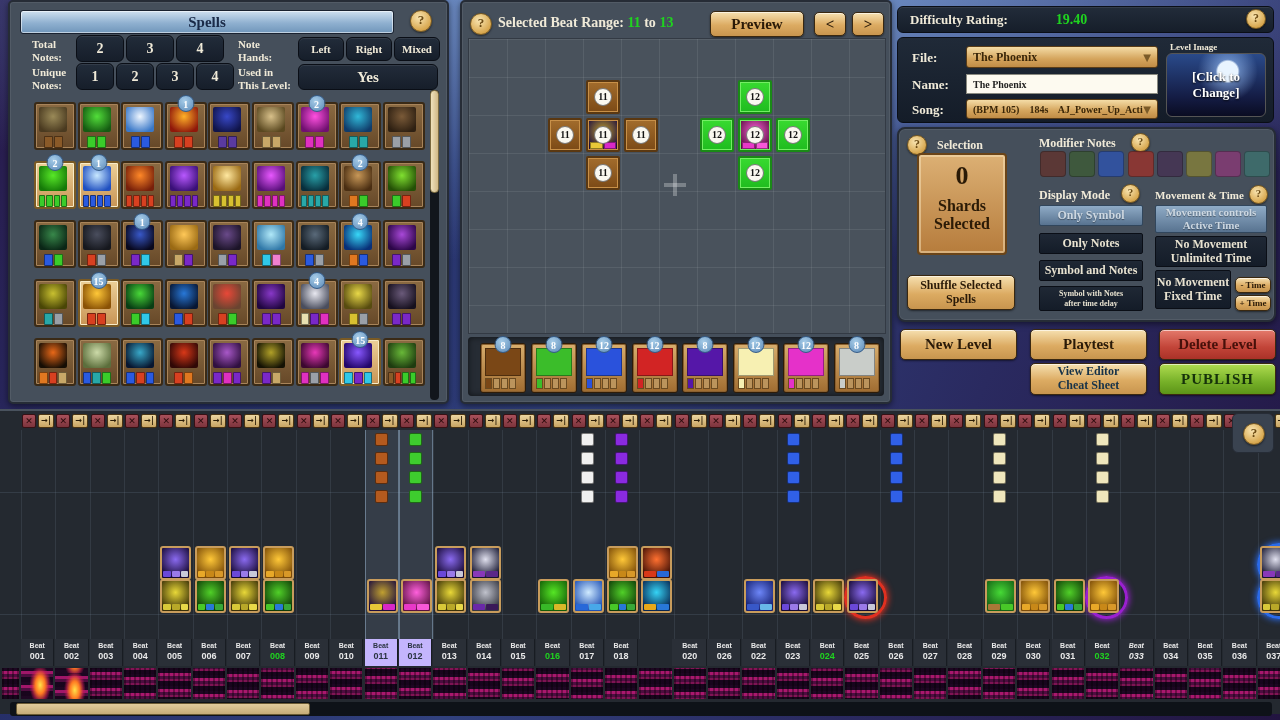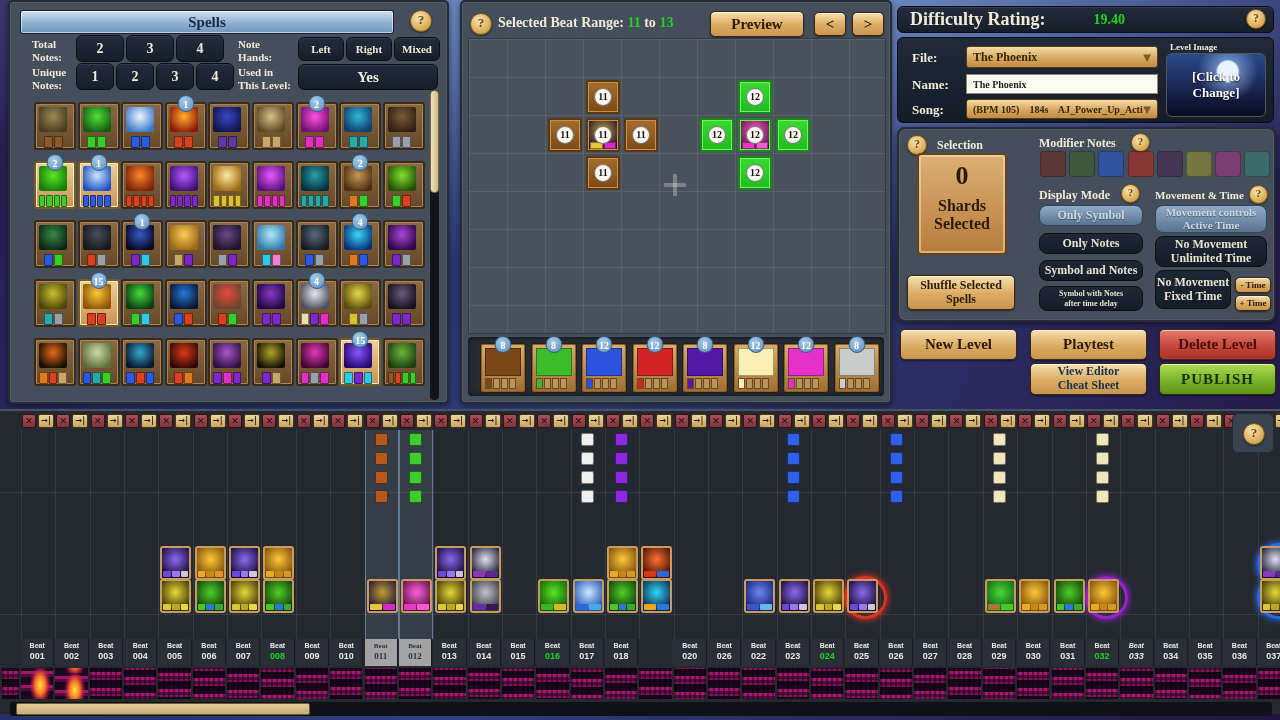--- a/index.html
+++ b/index.html
@@ -57,21 +57,21 @@
   .shard-notes{position:absolute;left:4px;bottom:3px;display:flex;gap:1px;}
   .shard-slot{width:7px;height:11px;background:#bb945c;border:1px solid #6a4a20;box-sizing:border-box;}
   
   .rowlabel{color:#f0ead8;font:bold 13px "Liberation Serif",serif;position:absolute;}
   .dropdown{position:absolute;background:linear-gradient(180deg,#f4dca6,#d4a45c 60%,#c08c46);border:1px solid #5a3c16;
     border-radius:3px;color:#3a2608;font:bold 12px "Liberation Serif",serif;display:flex;align-items:center;
     padding:0 6px;box-sizing:border-box;white-space:pre;overflow:hidden;}
   .chev{margin-left:auto;color:#7a5a28;font:bold 10px "DejaVu Sans",sans-serif;}
   .txtinput{position:absolute;background:#fdfaf0;border:1px solid #8a8a80;color:#222;
     font:bold 10px "Liberation Serif",serif;display:flex;align-items:center;padding:0 6px;box-sizing:border-box;}
-  .modebtn{position:absolute;background:linear-gradient(180deg,#1f2835,#141c28);border:1px solid #0a0e16;border-radius:8px;
+  .modebtn{position:absolute;background:linear-gradient(180deg,#1f2835,#141c28);border:1px solid #0a0e16;border-radius:2px;
     color:#e8e2d0;font:bold 12px/1.15 "Liberation Serif",serif;display:flex;align-items:center;justify-content:center;
     text-align:center;white-space:pre-line;box-sizing:border-box;}
   .modebtn.act{background:linear-gradient(180deg,#8fabc6,#587390);border:1px solid #31465c;color:#cdd8e2;text-shadow:0 1px 1px rgba(0,0,0,.4);}
   .modsquare{position:absolute;width:24px;height:24px;border-radius:4px;border:1px solid rgba(0,0,0,.35);opacity:.75;}
   
   #timeline{position:absolute;left:0;top:409px;width:1280px;height:305px;background:#242930;border-top:2px solid #49525e;box-sizing:border-box;}
   .tl-col-line{position:absolute;top:19px;height:209px;width:1px;background:rgba(130,150,170,.16);}
   .tl-hline{position:absolute;left:0;width:1280px;height:1px;background:rgba(130,150,170,.18);}
   .tl-sel{position:absolute;top:19px;height:209px;background:rgba(140,170,200,.16);border-left:1px solid rgba(160,190,220,.45);border-right:1px solid rgba(160,190,220,.45);box-sizing:border-box;}
   .xbtn{position:absolute;top:3px;width:14px;height:14px;background:linear-gradient(180deg,#a8505a,#7c343c);
@@ -79,21 +79,21 @@
   .skipbtn{position:absolute;top:3px;width:16px;height:14px;background:linear-gradient(180deg,#ecd6a0,#c8a462);
     border:1px solid #4a3412;border-radius:2px;color:#2a1c06;font:bold 8px/12px "DejaVu Sans",sans-serif;text-align:center;box-sizing:border-box;}
   .stack-sq{position:absolute;width:13px;height:13px;border:1px solid rgba(0,0,0,.5);border-radius:2px;box-sizing:border-box;}
   .t-icon{position:absolute;width:27px;height:30px;border:2px solid #c89c5c;border-radius:3px;z-index:4;}
   .t-icon .strip{position:absolute;left:1px;right:1px;bottom:1px;height:6px;display:flex;gap:1px;}
   .t-icon .strip div{flex:1;border-radius:1px;}
   .ring{position:absolute;width:37px;height:37px;border-radius:50%;z-index:3;}
   .beatcell{position:absolute;top:228px;height:27px;background:#2a2f37;border-right:1px solid #181c22;color:#e8e8e8;
     font:bold 7px/1.25 "Liberation Sans",sans-serif;text-align:center;box-sizing:border-box;padding-top:3px;}
   .beatcell .num{font-size:9px;}
-  .beatcell.selected{background:#a3a3a3;color:#2a3442;font-family:Liberation Serif, serif;}
+  .beatcell.selected{background:#c4b5fd;color:#2a3442;}
   .beatcell .green{color:#1fd41f;}
   .spec{position:absolute;top:257px;height:31px;
     background:
       repeating-linear-gradient(90deg,rgba(0,0,0,.35) 0 2px,rgba(0,0,0,0) 2px 5px),
       repeating-linear-gradient(180deg,rgba(30,6,34,.9) 0 3px,rgba(216,26,134,.75) 3px 6px,rgba(90,12,70,.8) 6px 9px,rgba(180,22,110,.65) 9px 11px,rgba(24,4,28,.95) 11px 16px),
       linear-gradient(180deg,#160e20,#241028);}
   .spec.flare{background:
       radial-gradient(ellipse 12px 22px at 60% 55%, #ffe24a 0%, #ff7a22 40%, rgba(200,30,80,.6) 70%, rgba(0,0,0,0) 90%),
       repeating-linear-gradient(180deg,rgba(30,6,34,.9) 0 3px,rgba(216,26,134,.7) 3px 6px,rgba(90,12,70,.8) 6px 9px,rgba(24,4,28,.95) 9px 14px),
       linear-gradient(180deg,#160e20,#241028);}
@@ -625,21 +625,21 @@
             <div class="shard-slot" style="background: rgb(201, 205, 201);"></div>
             <div class="shard-slot"></div>
             <div class="shard-slot"></div>
             <div class="shard-slot"></div>
           </div>
         </div>
       </div>
   </div>
 
   <div class="darkbtn" style="left:897px;top:6px;width:375px;height:25px;border-radius:6px;justify-content:flex-start;">
-    <span style="margin-left:12px;font-size:18px;">Difficulty Rating:</span>
+    <span style="margin-left:12px;font-size:13px;">Difficulty Rating:</span>
     <span style="margin-left:48px;font-size:14px;color:#1fd41f;">19.40</span>
   </div>
   <div class="qbtn" style="left:1246px;top:9px;width:18px;height:18px;font-size:12px;line-height:16px;">?</div>
 
   <div style="position:absolute;left:897px;top:37px;width:375px;height:84px;background:linear-gradient(180deg,#202a38,#141c28);border:1px solid #0a0e16;border-radius:6px;">
     <div class="rowlabel" style="left:14px;top:12px;">File:</div>
     <div class="dropdown" style="left:68px;top:8px;width:192px;height:22px;">
       <span>The Phoenix</span>
       <span class="chev">▼</span>
     </div>

